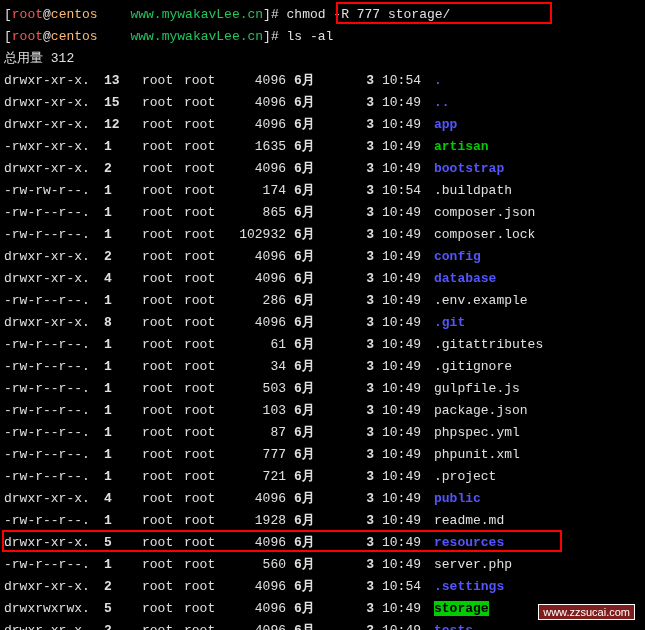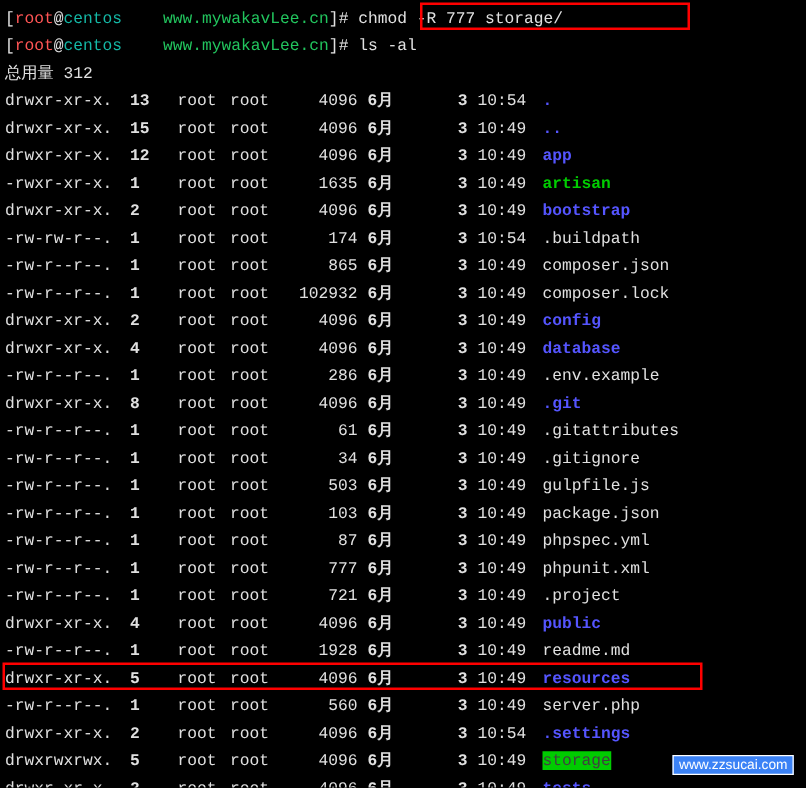--- a/index.html
+++ b/index.html
@@ -18,34 +18,34 @@
       overflow: hidden;
       position: relative;
     }
     .line {
       white-space: pre;
       line-height: 22px;
     }
     .prompt-bracket { color: #e0e0e0; }
     .user { color: #ff5555; }
     .at { color: #e0e0e0; }
-    .host { color: #14b8a6; }
+    .host { color: #fdba74; }
     .path { color: #22c55e; margin-left: 25px; }
     .hash { color: #e0e0e0; }
     .cmd { color: #e0e0e0; }
     .perm { color: #e0e0e0; }
     .num { color: #e0e0e0; }
     .owner { color: #e0e0e0; }
     .size { color: #e0e0e0; }
     .date { color: #e0e0e0; font-weight: bold; }
     .time { color: #e0e0e0; }
     .fname { color: #e0e0e0; }
     .dir-blue { color: #5555ff; font-weight: bold; }
     .exec-green { color: #00cc00; font-weight: bold; }
-    .highlight-green { background: #00cc00; color: #404040; font-weight: normal; }
+    .highlight-green { background: #00cc00; color: #000000; font-weight: bold; }
     
     .cmd-box {
       position: absolute;
       border: 2px solid #ff0000;
       pointer-events: none;
     }
     .box1 {
       top: 2px;
       left: 336px;
       width: 216px;
@@ -54,21 +54,21 @@
     .box2 {
       top: 530px;
       left: 2px;
       width: 560px;
       height: 22px;
     }
     .watermark {
       position: absolute;
       bottom: 10px;
       right: 10px;
-      background: #3b82f6;
+      background: #7f1d1d;
       border: 1px solid #fff;
       color: #fff;
       font-size: 11px;
       padding: 1px 4px;
       font-family: Arial, sans-serif;
     }
     .row {
       display: flex;
     }
     .col-perm { width: 100px; }

